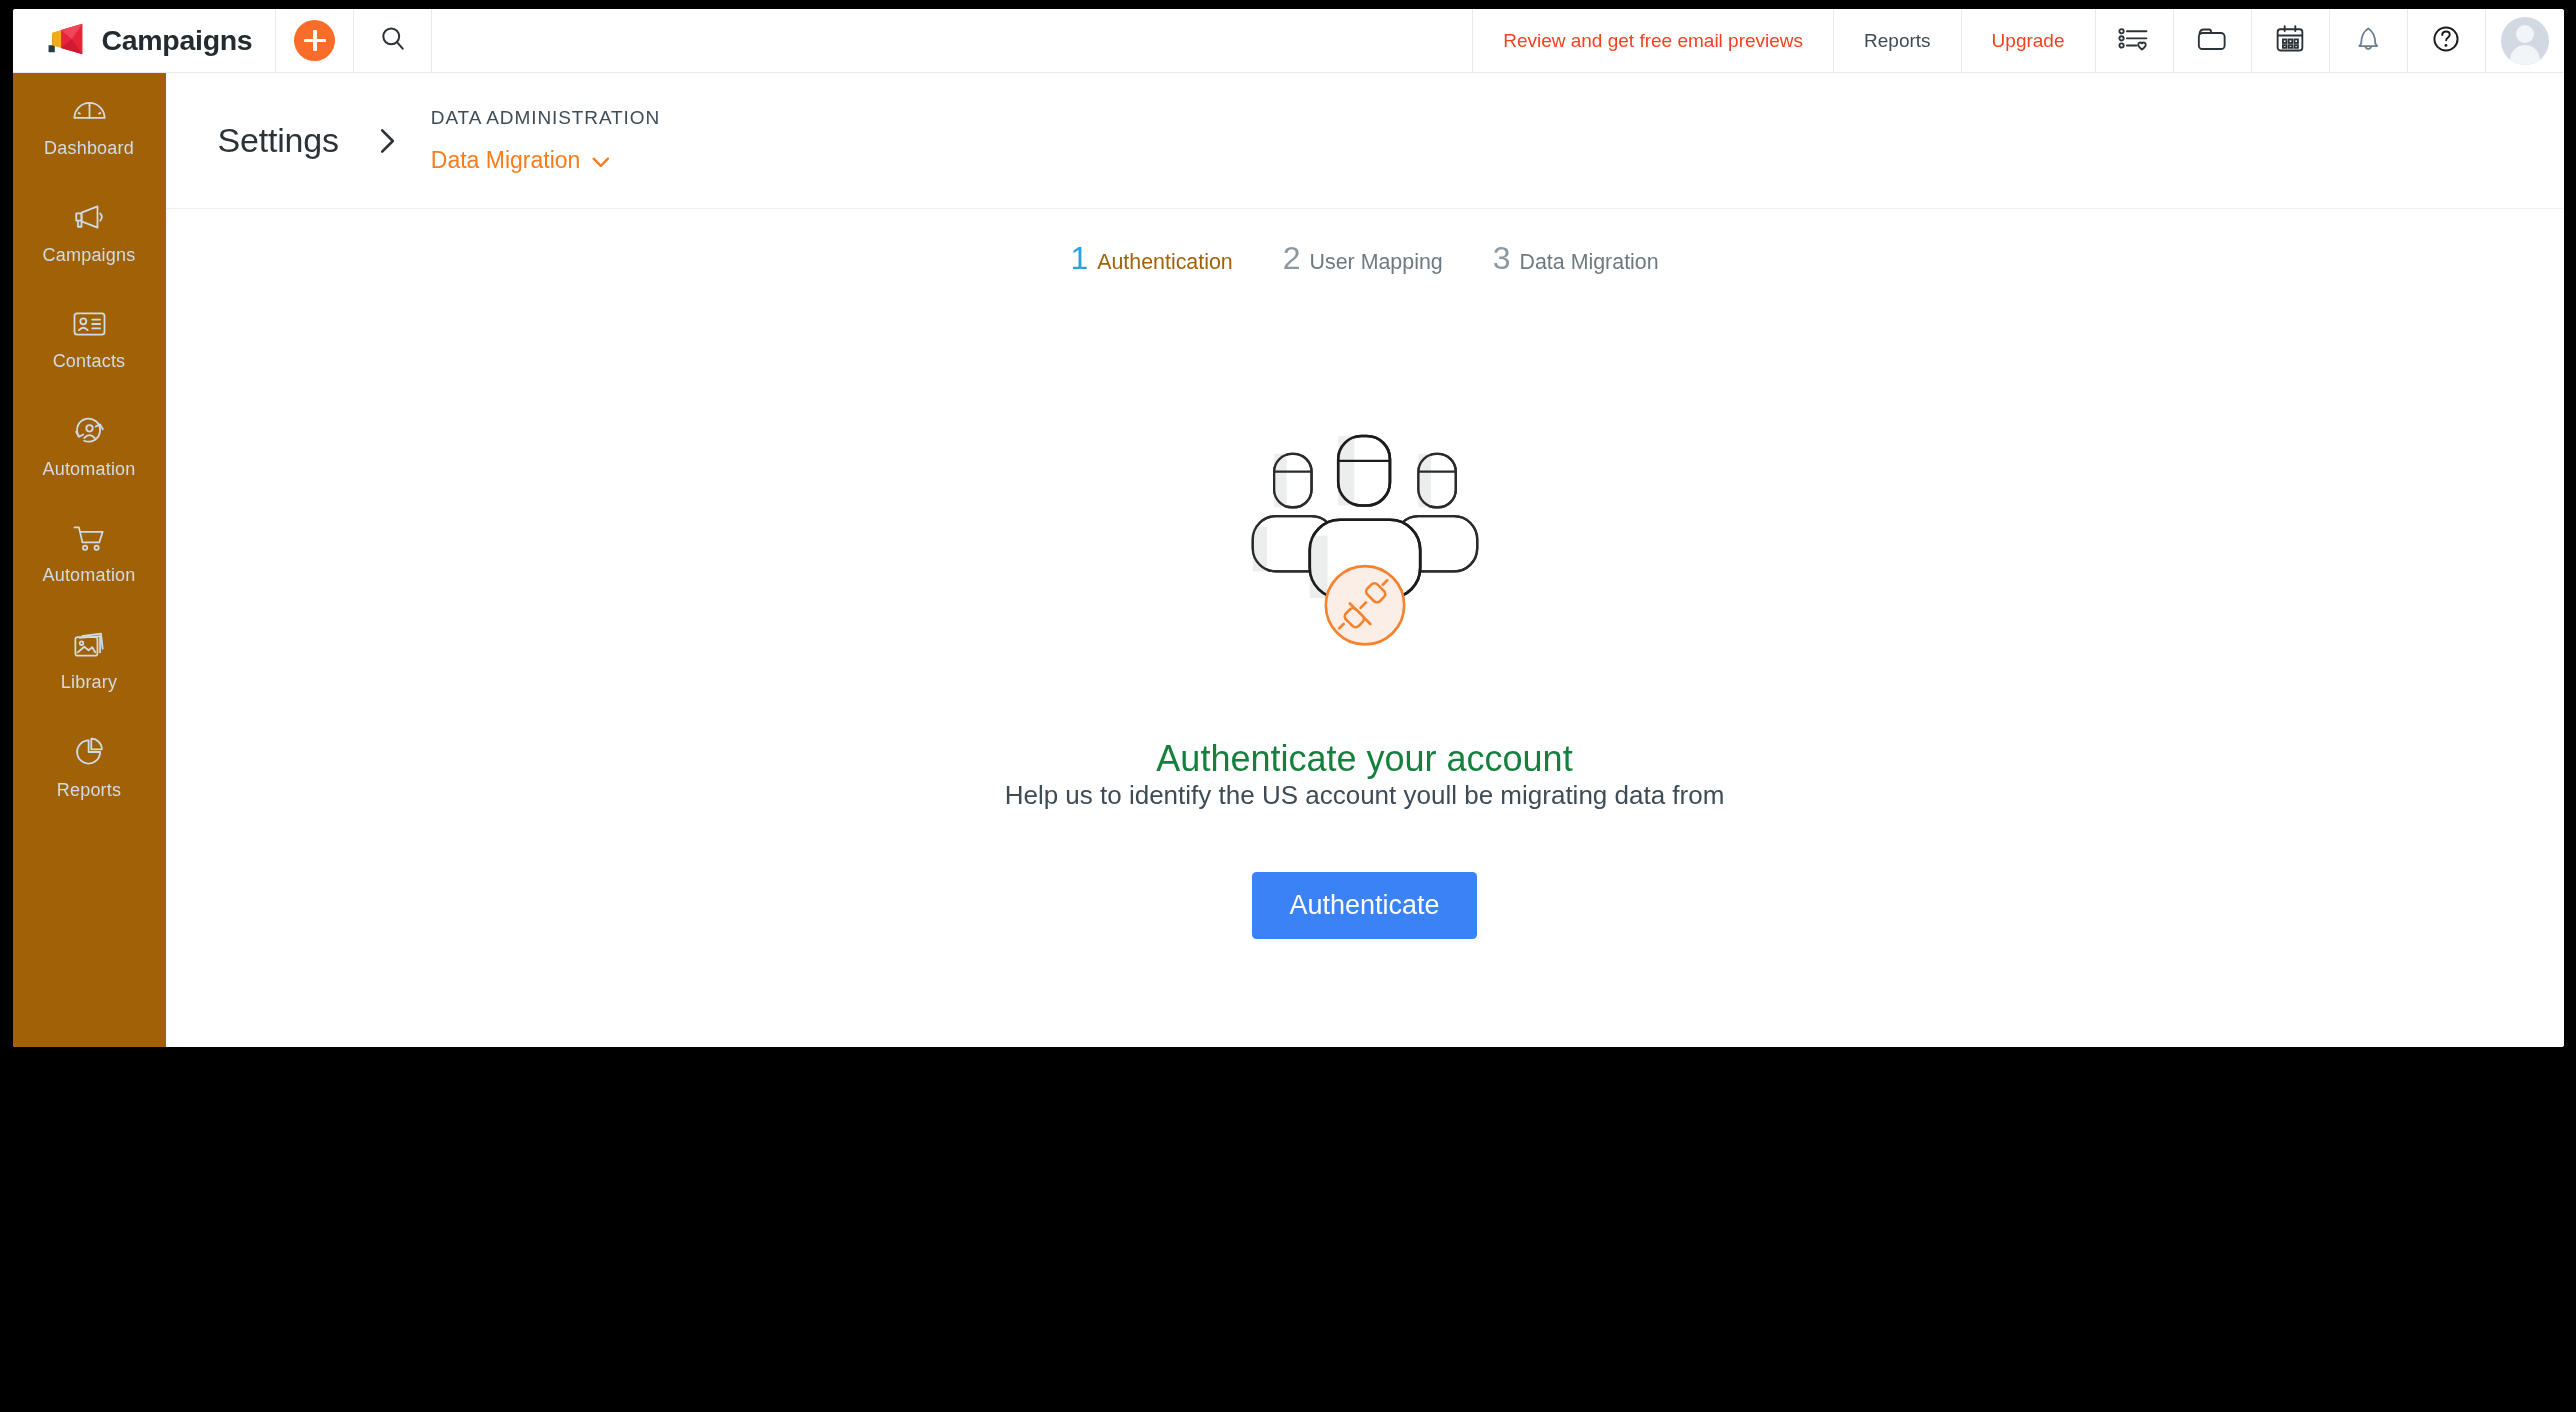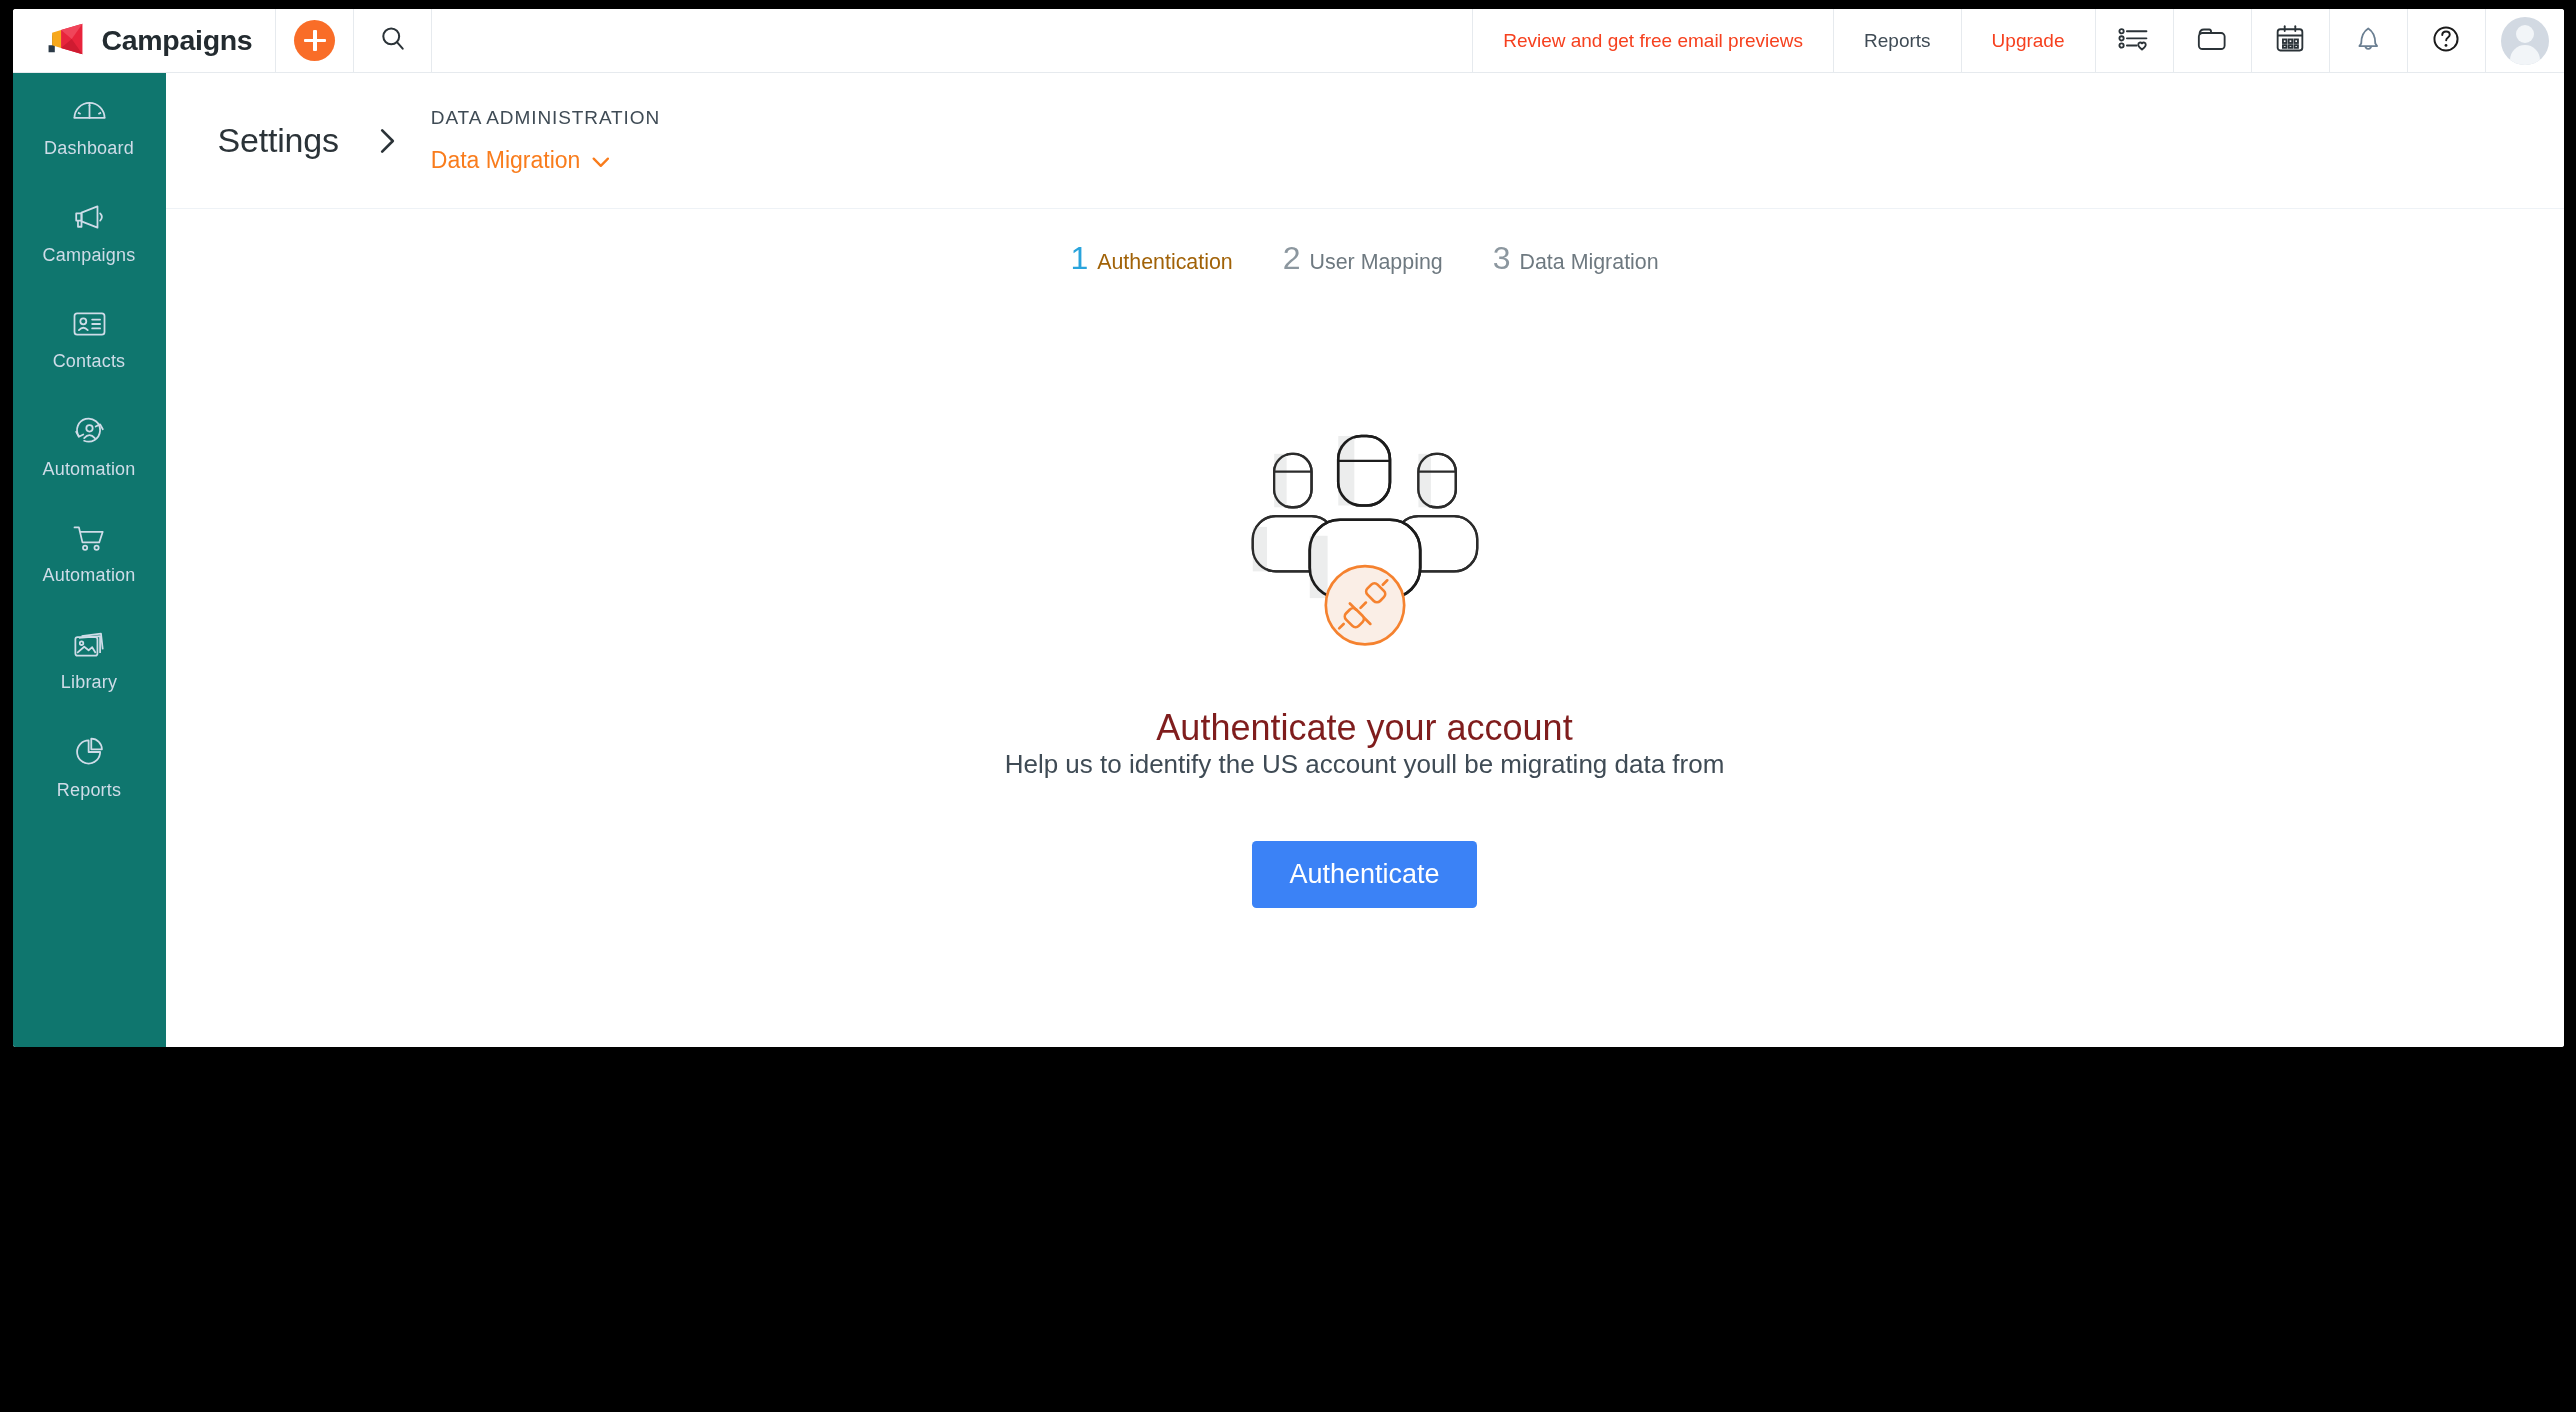--- a/index.html
+++ b/index.html
@@ -87,21 +87,21 @@
     content:""; position:absolute; left:50%; bottom:-3.6px;
     transform: translateX(-50%);
     width: 30px; height: 23px; border-radius: 15px 15px 0 0;
     background:#f2f5f8;
   }
 
   
   .sidebar {
     position: absolute; left: 0; top: 64px;
     width: 153px; height: 1333px;
-    background: #0f766e;
+    background: #a16207;
   }
   .nav-item {
     position: relative;
     height: 107px;
     display: flex; flex-direction: column;
     align-items: center; justify-content: center;
     gap: 9px;
     color: #cfdce8;
   }
   .nav-label { font-size: 18px; color: #cfdce8; letter-spacing: 0.2px; }
@@ -159,22 +159,22 @@
   .step-num { font-size: 32px; font-weight: normal; }
   .step-label { font-size: 21.4px; }
   .step.active .step-num   { color: #29a4dc; }
   .step.active .step-label { color: #a16207; }
   .step.inactive .step-num   { color: #8c979f; }
   .step.inactive .step-label { color: #6e7980; }
 
   .hero { margin-top: 143px; text-align: center; }
   .illus { display: flex; justify-content: center; }
   .hero-title {
-    margin-top: 51px;
-    font-size: 36px; color: #7f1d1d; font-weight: normal;
+    margin-top: 82px;
+    font-size: 36px; color: #15803d; font-weight: normal;
   }
   .hero-sub {
     font-size: 26px; color: #3f4b55; font-weight: normal;
   }
   .cta {
     margin-top: 61px;
     display: inline-block;
     background: #3b82f6; color: #ffffff;
     border: none; border-radius: 4.5px;
     padding: 18px 37px;

